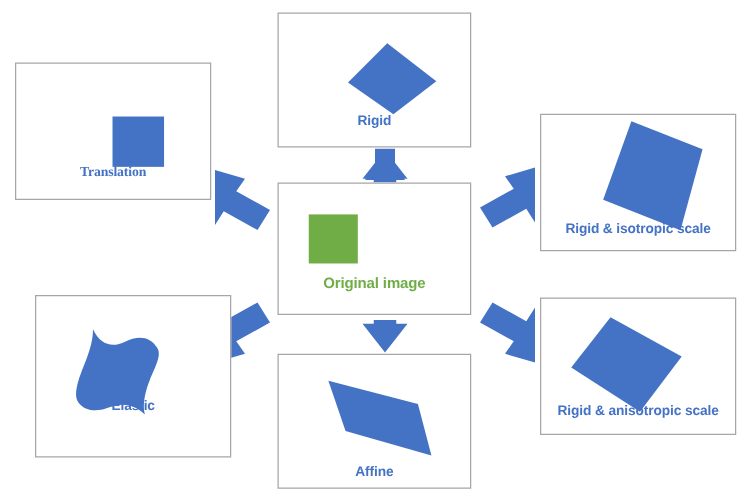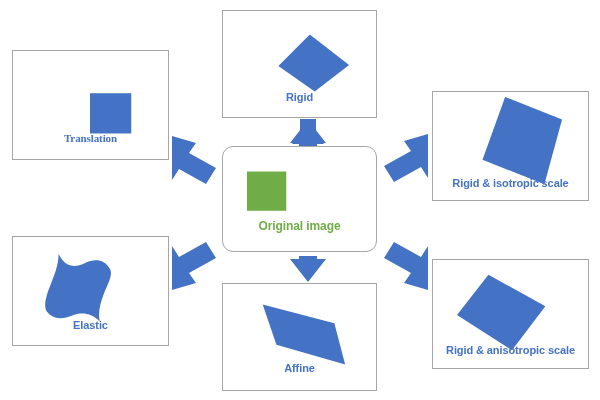--- a/index.html
+++ b/index.html
@@ -93,49 +93,49 @@
     <div class="panel-label" style="top:80px;">Rigid</div>
   </div>
 
   <div class="panel" style="left:432px; top:50px; width:157px; height:110px;margin-top:41px;">
     <svg class="shape-layer" viewBox="0 0 157 110">
       <polygon fill="#4472C4" points="73,5 131,28 113,94 50,69"></polygon>
     </svg>
     <div class="panel-label" style="top:85px;">Rigid &amp; isotropic scale</div>
   </div>
 
-  <div class="panel" style="left:222px; top:146px; width:155px; height:106px;border-radius:11px;">
+  <div class="panel" style="left:222px; top:146px; width:155px; height:106px;">
     <svg class="shape-layer" viewBox="0 0 155 106">
       <rect x="24" y="25" width="40" height="40" fill="#70AD47"></rect>
     </svg>
     <div class="panel-label green" style="top:72px;">Original image</div>
   </div>
 
-  <div class="panel" style="left:12px; top:236px; width:157px; height:110px;">
+  <div class="panel" style="left:28px; top:236px; width:157px; height:130px;">
     <svg class="shape-layer" viewBox="0 0 157 110">
       <path fill="#4472C4" d="M 46,17
                C 52,30 62,32 72,27
                C 82,22 92,22 98,32
                C 102,38 96,48 92,58
                C 88,68 86,78 88,86
                C 80,78 70,76 60,80
                C 50,84 40,84 34,76
                C 30,70 34,58 38,48
                C 42,38 46,28 46,17 Z"></path>
     </svg>
     <div class="panel-label" style="top:82px;">Elastic</div>
   </div>
 
   <div class="panel" style="left:222px; top:283px; width:155px; height:108px;">
     <svg class="shape-layer" viewBox="0 0 155 108">
       <polygon fill="#4472C4" points="40,21 113,40 124,82 54,62"></polygon>
     </svg>
-    <div class="panel-label" style="top:78px;">Affine</div>
+    <div class="panel-label" style="top:88px;">Affine</div>
   </div>
 
-  <div class="panel" style="left:432px; top:238px; width:157px; height:110px;margin-top:21px;">
+  <div class="panel" style="left:432px; top:238px; width:157px; height:110px;">
     <svg class="shape-layer" viewBox="0 0 157 110">
       <polygon fill="#4472C4" points="56,15 114,47 80,92 24,56"></polygon>
     </svg>
     <div class="panel-label" style="top:84px;">Rigid &amp; anisotropic scale</div>
   </div>
 
 </div>
 
 </body></html>

